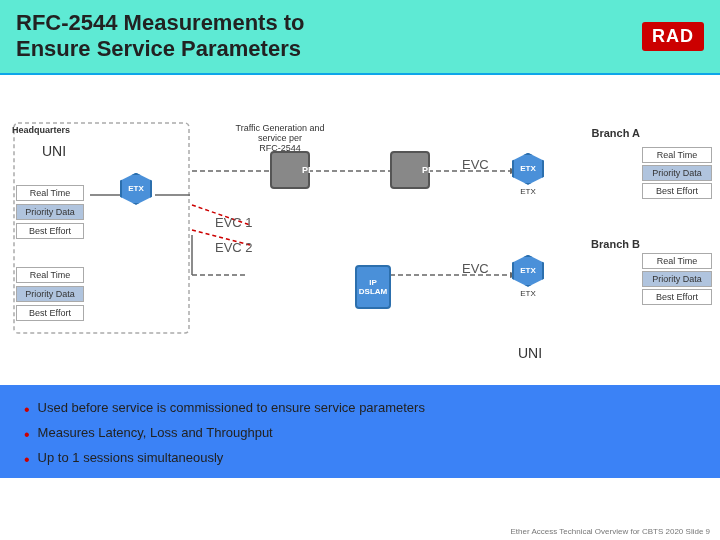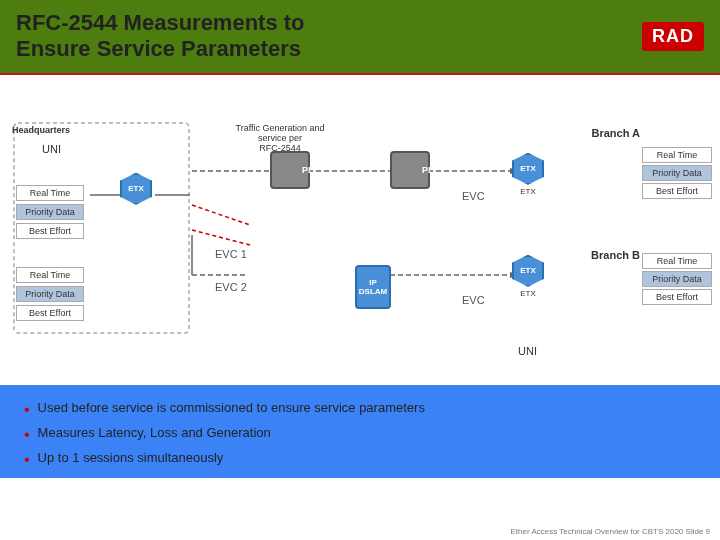--- a/index.html
+++ b/index.html
@@ -7,26 +7,26 @@
       width: 720px;
       height: 540px;
       background: #fff;
       font-family: Arial, sans-serif;
       overflow: hidden;
       position: relative;
     }
 
     
     .header {
-      background: #4d7c0f;
+      background: #5eead4;
       padding: 10px 16px 10px 16px;
       display: flex;
       justify-content: space-between;
       align-items: center;
-      border-bottom: 2px solid #b91c1c;
+      border-bottom: 2px solid #0ea5e9;
     }
     .header-title {
       font-size: 22px;
       font-weight: bold;
       color: #222;
       line-height: 1.2;
     }
     .rad-logo {
       background: #cc0000;
       color: #fff;
@@ -157,21 +157,21 @@
       position: absolute;
       top: 0; left: 0;
       width: 720px;
       height: 310px;
       pointer-events: none;
     }
 
     
     .diag-text {
       position: absolute;
-      font-size: 11px;
+      font-size: 14px;
       color: #333;
     }
 
     
     .bullets-section {
       padding: 12px 24px 6px 24px;
       background: #3b82f6;
     }
     .bullets-section ul {
       list-style: none;
@@ -211,23 +211,22 @@
     .traffic-label {
       position: absolute;
       font-size: 9px;
       color: #333;
       text-align: center;
     }
 
     
     .evc-label {
       position: absolute;
-      font-size: 11px;
+      font-size: 13px;
       color: #555;
-      margin-top: 33px;
     }
   </style>
 </head>
 <body>
 
 <div class="header">
   <div class="header-title">
     <div>RFC-2544 Measurements to</div>
     <div>Ensure Service Parameters</div>
   </div>
@@ -305,56 +304,56 @@
   <div class="branch-label" style="right:80px; top:52px;">Branch A</div>
 
   <div class="side-panel" style="right:8px; top:72px;">
     <div class="sp-label real-time">Real Time</div>
     <div class="sp-label priority">Priority Data</div>
     <div class="sp-label best-effort">Best Effort</div>
   </div>
 
   <div class="evc-label" style="left:215px; top:140px;">EVC 1</div>
 
-  <div class="evc-label" style="left:215px; top:173px;">EVC 2</div>
+  <div class="evc-label" style="left:215px; top:165px;">EVC 2</div>
 
   <div class="evc-label" style="left:462px; top:82px;">EVC</div>
 
   <div class="device" style="left:355px; top:190px;border-radius:17px;">
     <div class="cylinder-shape">IP<br>DSLAM</div>
   </div>
 
   <div class="device" style="left:512px; top:180px;">
     <div class="etx-shape">ETX</div>
     <div style="font-size:8px; margin-top:2px;">ETX</div>
   </div>
 
   <div class="evc-label" style="left:462px; top:186px;">EVC</div>
 
-  <div class="branch-label" style="right:80px; top:174px;">Branch B</div>
+  <div class="branch-label" style="right:80px; top:163px;">Branch B</div>
 
   <div class="side-panel" style="right:8px; top:178px;">
     <div class="sp-label real-time">Real Time</div>
     <div class="sp-label priority">Priority Data</div>
     <div class="sp-label best-effort">Best Effort</div>
   </div>
 
   <div class="diag-text" style="left:518px; top:270px;">UNI</div>
 
 </div>
 
 <div class="bullets-section">
   <ul>
     <li>
 
       <span>Used before service is commissioned to ensure service parameters</span>
     </li>
     <li>
 
-      <span>Measures Latency, Loss and Generation</span>
+      <span>Measures Latency, Loss and Throughput</span>
     </li>
     <li>
 
       <span>Up to 1 sessions simultaneously</span>
     </li>
   </ul>
 </div>
 
 <div class="footer">
   <span>Ether Access Technical Overview for CBTS 2020  Slide 9</span>

